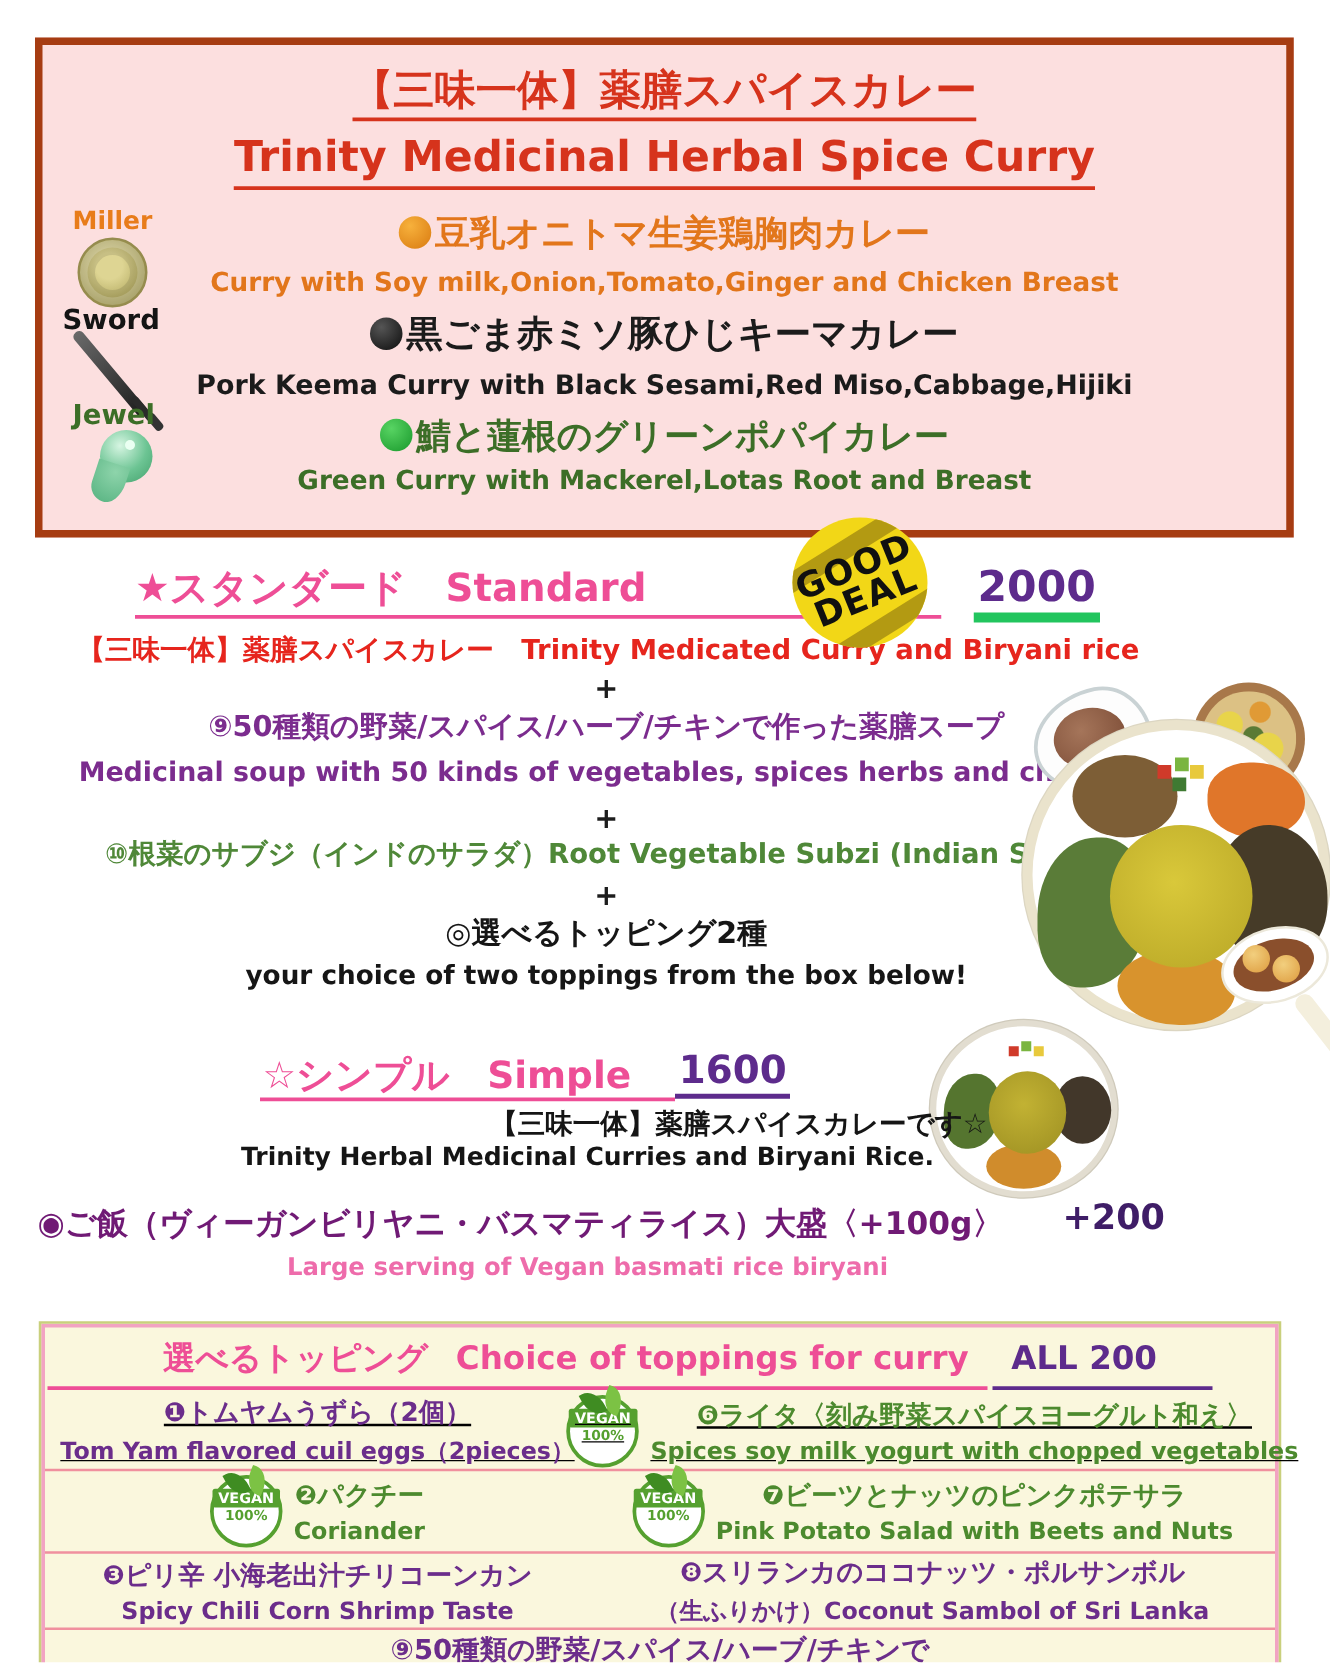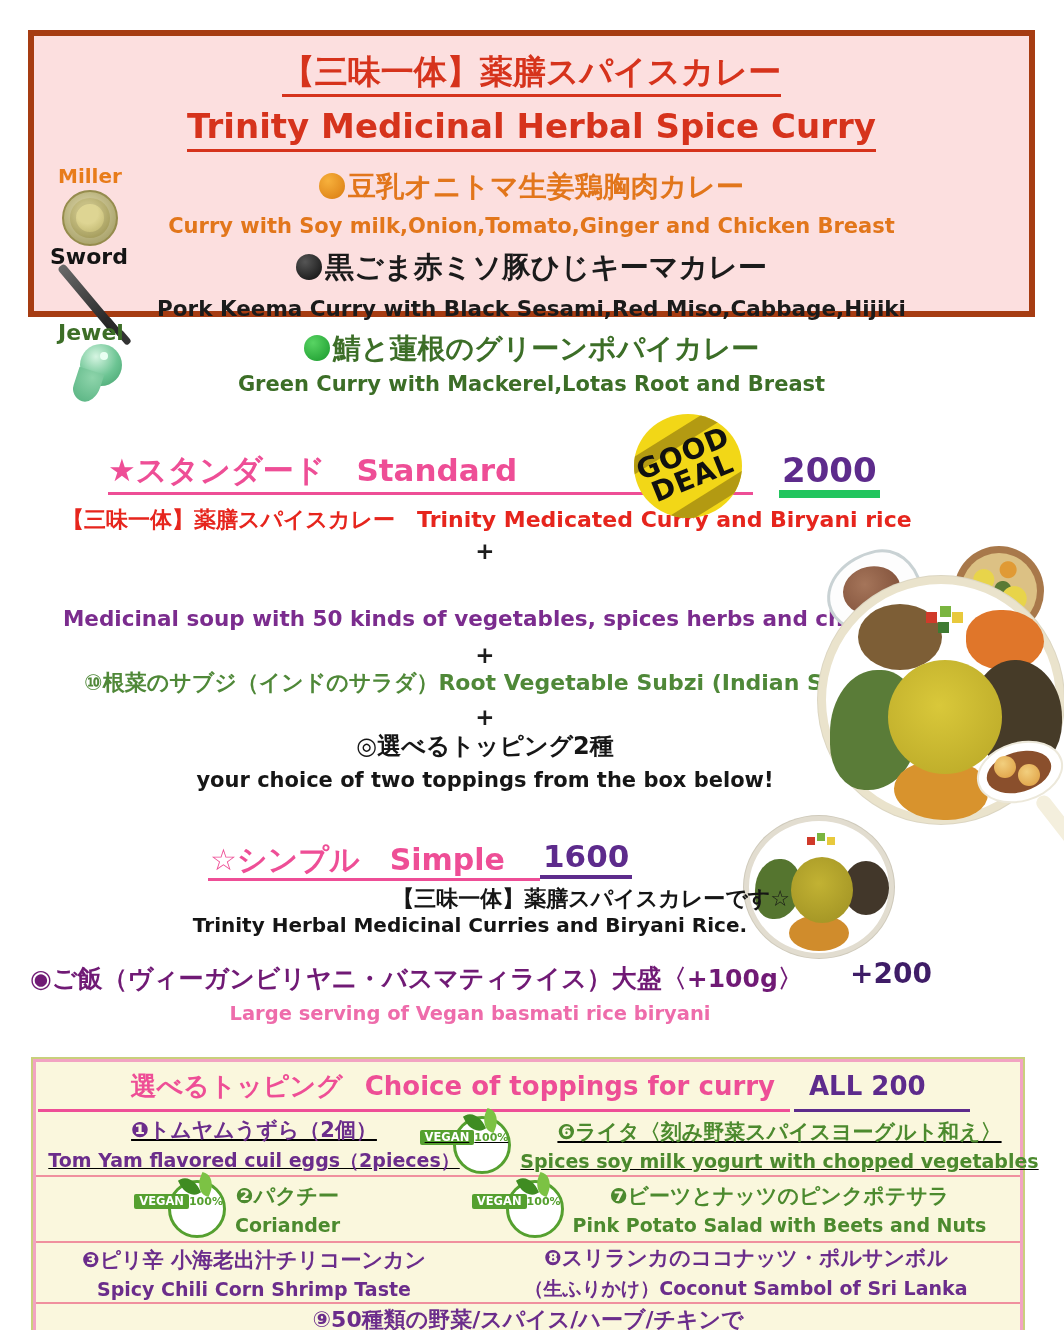--- a/index.html
+++ b/index.html
@@ -1,20 +1,20 @@
 <!DOCTYPE html>
 <html><head>
 <meta charset="utf-8">
 <style>
   * { margin:0; padding:0; box-sizing:border-box; }
   body { background:#fff; font-family:"DejaVu Sans","Liberation Sans",sans-serif; }
   .page { position:relative; width:1064px; height:1330px; background:#fff; overflow:hidden; font-weight:700; }
 
   
-  .topbox { position:absolute; left:28px; top:30px; width:1007px; height:287px;
+  .topbox { position:absolute; left:28px; top:30px; width:1007px; height:400px;
             background:#fcdfdf; border:6px solid #a63c12; }
   .tline { position:absolute; left:0; right:0; text-align:center; white-space:nowrap; }
   .u { border-bottom:3px solid currentColor; padding-bottom:3px; width:fit-content; margin:0 auto; }
   .t-jp { top:14px; font-size:33px; color:#d6331c; }
   .t-en { top:70px; font-size:34px; color:#d6331c; }
   .c-orange { color:#e2761b; } .c-black { color:#1b1b1b; } .c-green { color:#3c6e27; }
   .cjp0 { top:132px; font-size:28px; }
   .cen0 { top:178px; font-size:21px; }
   .cjp1 { top:212px; font-size:29px; }
   .cen1 { top:260px; font-size:21.5px; }
@@ -146,21 +146,21 @@
   .tp-cell { display:flex; align-items:center; justify-content:center; gap:9px; }
   .cl { width:436px; } .cr { width:548px; }
   .tp-text { text-align:center; }
   .tp-jp { font-size:21px; white-space:nowrap; }
   .tp-en { font-size:19px; margin-top:4px; white-space:nowrap; }
   .pu { color:#6b2d8b; } .gr { color:#4c8a2e; }
   .divider { position:absolute; left:0; width:100%; height:2px; background:#f0909e; }
   .dv1 { top:113px; } .dv2 { top:179px; } .dv3 { top:240px; }
 
   .vegan { position:relative; width:58px; height:58px; min-width:58px; border:3px solid #55a02f; border-radius:50%;
-     background:#fff; display:flex; flex-direction:row; align-items:center; justify-content:flex-end;
+     background:#fff; display:flex; flex-direction:column; align-items:center; justify-content:flex-end;
      padding-bottom:16px; }
   .lf { position:absolute; width:15px; height:21px; background:#3f8c22; border-radius:0 80% 0 80%; }
   .lf1 { transform:rotate(-28deg); left:11px; top:-7px; }
   .lf2 { transform:rotate(22deg); left:27px; top:-9px; background:#7cc244; }
   .vg-band { background:#55a02f; color:#fff; font-size:11.5px; border-radius:2px; padding:0 5px; line-height:15px; }
   .vg-pct { color:#55a02f; font-size:11px; line-height:13px; }
 </style>
 </head>
 <body>
 
@@ -197,20 +197,21 @@
   <div class="std-uline"></div>
   <div class="gooddeal">
     <div class="gd-txt">
       <span>GOOD</span><br><span>DEAL</span>
     </div>
   </div>
   <div class="abs std-price">2000</div>
   <div class="abs std-desc">【三味一体】薬膳スパイスカレー　Trinity Medicated Curry and Biryani rice</div>
 
   <div class="cc plus p1">+</div>
+  <div class="cc soup-jp">⑨50種類の野菜/スパイス/ハーブ/チキンで作った薬膳スープ</div>
   <div class="cc soup-en">Medicinal soup with 50 kinds of vegetables, spices herbs and chicken</div>
   <div class="cc plus p2">+</div>
   <div class="cc subzi">⑩根菜のサブジ（インドのサラダ）Root Vegetable Subzi (Indian Salad)</div>
   <div class="cc plus p3">+</div>
   <div class="cc top2-jp">◎選べるトッピング2種</div>
   <div class="cc top2-en">your choice of two toppings from the box below!</div>
 
   <div class="bowl-sauce">
       <i class="bs-in"></i>
     </div>

